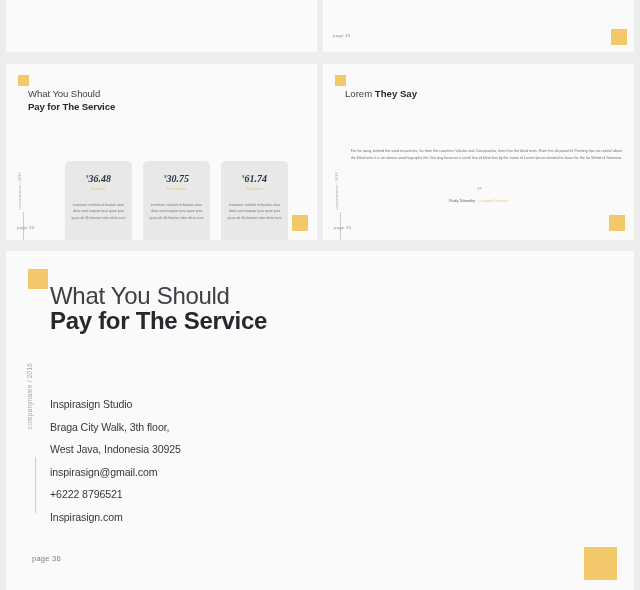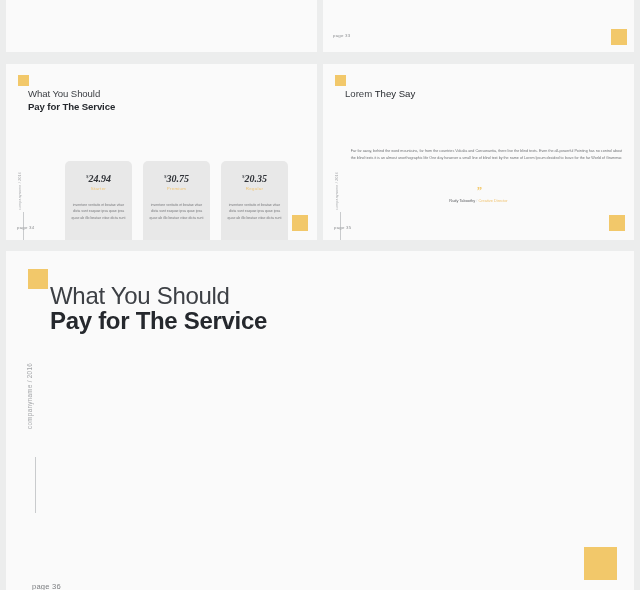--- a/index.html
+++ b/index.html
@@ -86,21 +86,21 @@
   }
 
   #slide-quote{left:323px;top:50px;width:311px;height:176px;}
   #qt-accent-tl{left:12px;top:11px;width:11px;height:11px;}
   #qt-accent-br{right:9px;bottom:9px;width:16px;height:16px;}
   #qt-page{left:11px;bottom:10px;}
   .qt-title{
     position:absolute;left:22px;top:24px;
     font-size:9.6px;color:#3d4045;font-weight:400;
   }
-  .qt-title b{color:#25282d;font-weight:400;text-align:center;}
+  .qt-title b{color:#25282d;font-weight:700;text-align:center;}
   #qt-vlabel{left:12px;top:108px;font-size:3.4px;}
   #qt-vrule{left:16.5px;top:148px;width:0.8px;height:28px;}
   .qt-body{
     position:absolute;left:26px;right:10px;top:84px;
     text-align:center;font-size:3.7px;line-height:6.7px;color:#6f7174;
   }
   .qt-mark{
     position:absolute;left:0;right:0;top:120px;text-align:center;
     font-size:11px;font-style:italic;font-weight:700;color:#f2c86a;
     font-family:"Liberation Serif",serif;letter-spacing:-1px;
@@ -126,21 +126,21 @@
   .ft-title2{
     position:absolute;left:44px;top:56px;
     font-size:24px;color:#25282d;font-weight:700;letter-spacing:-.3px;
   }
   #ft-vlabel{left:20px;top:112px;font-size:6.3px;}
   #ft-vrule{left:29px;top:206px;width:1px;height:56px;}
   .ft-contact{position:absolute;left:44px;top:142px;}
   .ft-line{
     font-size:10.6px;color:#35383c;line-height:22.6px;letter-spacing:-.1px;
   }
-  #ft-page{left:26px;bottom:6px;font-size:7.6px;color:#7c7e81;}
+  #ft-page{left:26px;bottom:34px;font-size:7.6px;color:#7c7e81;}
 </style>
 </head>
 <body>
 
 <div class="gallery">
 
   <div class="slide" id="slide-row1-left">
     
     
   </div>
@@ -153,31 +153,31 @@
 
   <div class="slide" id="slide-pricing">
     <div class="accent-sq" id="pr-accent-tl"></div>
     <div class="pr-title">What You Should</div>
     <div class="pr-title2">Pay for The Service</div>
     <div class="vlabel" id="pr-vlabel">companyname / 2016</div>
     <div class="vrule" id="pr-vrule"></div>
 
     <div class="pcards">
       <div class="pcard c1">
-        <div class="pc-price"><span class="cur">$</span><span>24.94</span></div>
+        <div class="pc-price"><span class="cur">$</span><span>36.48</span></div>
         <div class="pc-tier">Starter</div>
         <div class="pc-feats">inventore veritatis et beatae vitae dicta sunt eaquae ipsa quae ipsa quae ab illo beatae vitae dicta sunt</div>
       </div>
       <div class="pcard c2">
         <div class="pc-price"><span class="cur">$</span><span>30.75</span></div>
         <div class="pc-tier">Premium</div>
         <div class="pc-feats">inventore veritatis et beatae vitae dicta sunt eaquae ipsa quae ipsa quae ab illo beatae vitae dicta sunt</div>
       </div>
       <div class="pcard c3">
-        <div class="pc-price"><span class="cur">$</span><span>20.35</span></div>
+        <div class="pc-price"><span class="cur">$</span><span>61.74</span></div>
         <div class="pc-tier">Regular</div>
         <div class="pc-feats">inventore veritatis et beatae vitae dicta sunt eaquae ipsa quae ipsa quae ab illo beatae vitae dicta sunt</div>
       </div>
     </div>
 
     <div class="pagenum" id="pr-page">page 34</div>
     <div class="accent-sq" id="pr-accent-br"></div>
   </div>
 
   <div class="slide" id="slide-quote">
@@ -192,18 +192,26 @@
     <div class="accent-sq" id="qt-accent-br"></div>
   </div>
 
   <div class="slide" id="slide-featured">
     <div class="accent-sq" id="ft-accent-tl"></div>
     <div class="ft-title">What You Should</div>
     <div class="ft-title2">Pay for The Service</div>
     <div class="vlabel" id="ft-vlabel">companyname / 2016</div>
     <div class="vrule" id="ft-vrule"></div>
 
+    <div class="ft-contact">
+      <div class="ft-line">Inspirasign Studio</div>
+      <div class="ft-line">Braga City Walk, 3th floor,</div>
+      <div class="ft-line">West Java, Indonesia 30925</div>
+      <div class="ft-line">inspirasign@gmail.com</div>
+      <div class="ft-line">+6222 8796521</div>
+      <div class="ft-line">Inspirasign.com</div>
+    </div>
 
     <div class="pagenum" id="ft-page">page 36</div>
     <div class="accent-sq" id="ft-accent-br"></div>
   </div>
 
 </div>
 
 </body></html>

